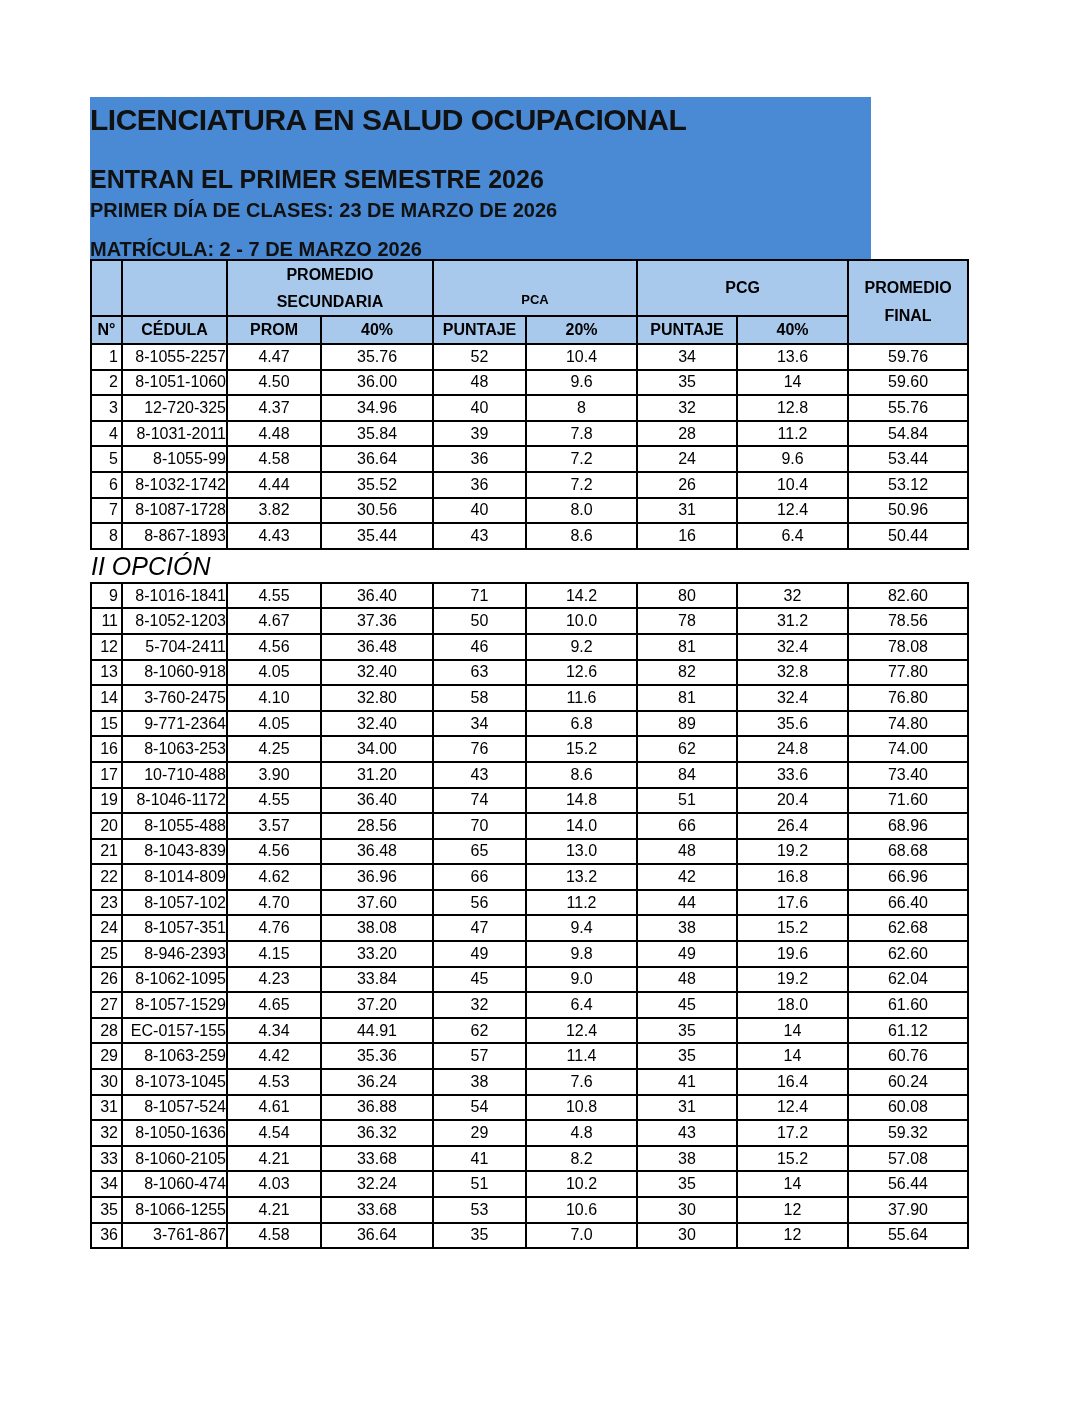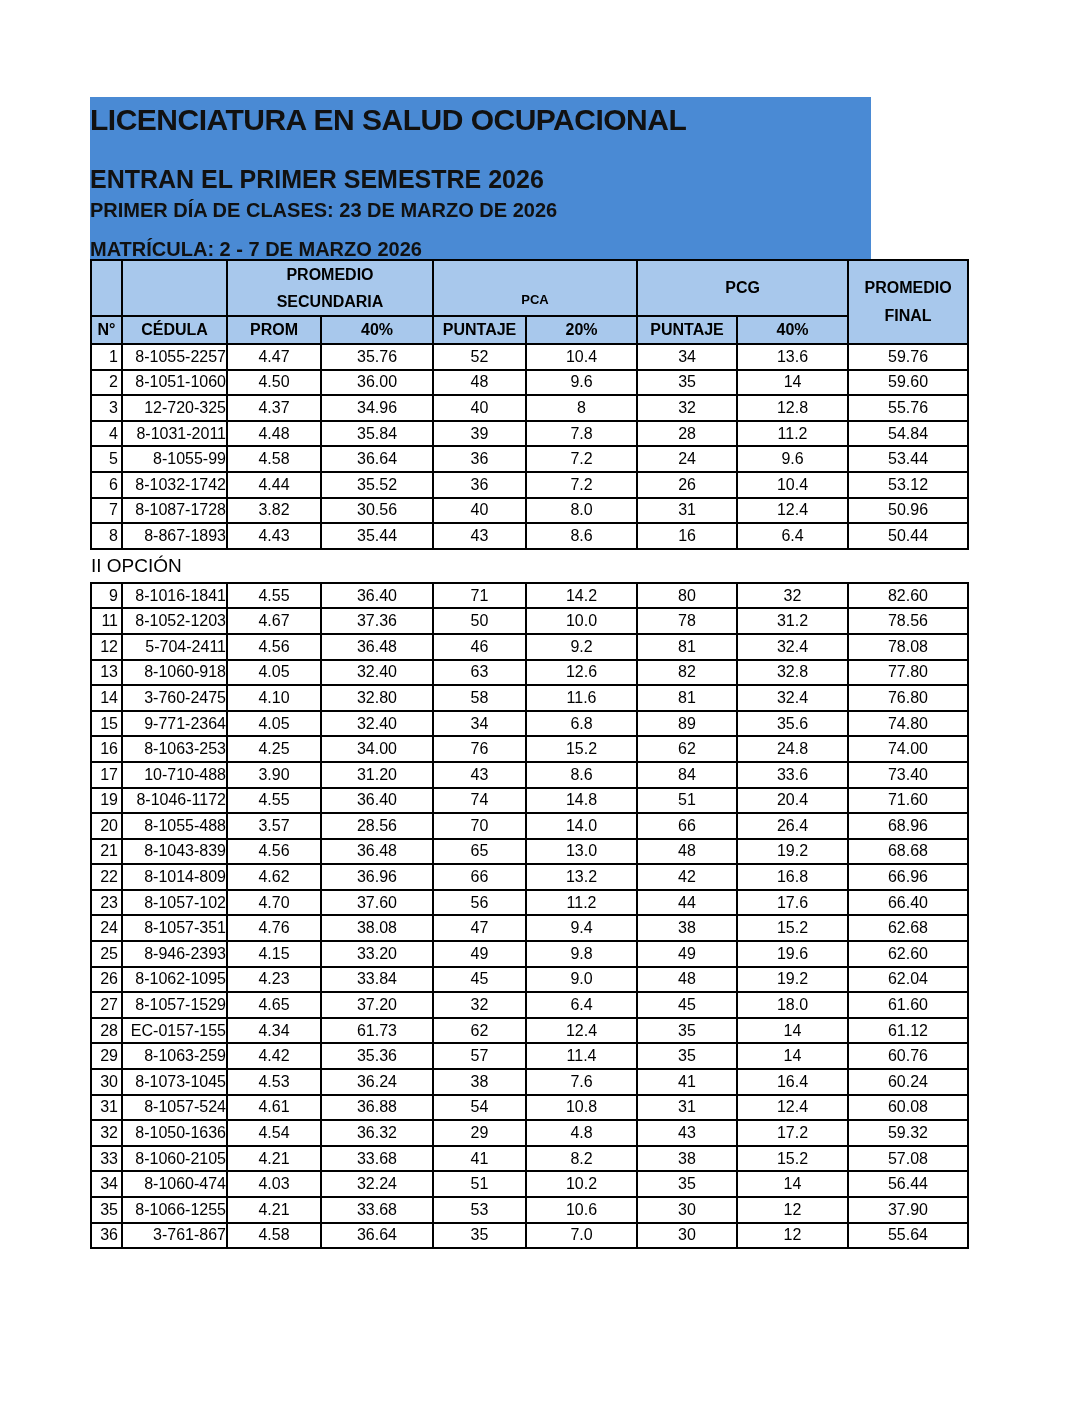--- a/index.html
+++ b/index.html
@@ -10,21 +10,21 @@
   .banner .t2 { position:absolute; left:0; right:0; top:51px; font-size:25px;margin-top:17px; }
   .banner .t3 { position:absolute; left:0; right:0; top:102px; font-size:20px; }
   .banner .t4 { position:absolute; left:0; right:6px; top:133px; font-size:20px;margin-top:8px; }
   table { border-collapse:collapse; table-layout:fixed; }
   td, th { border:2px solid #000; padding:0; font-size:16px; text-align:center; white-space:nowrap; overflow:hidden; }
   th { background:#a8c8ec; font-weight:bold; font-size:16px; }
   .hdr th { height:26px; }
   td { height:23.6px; }
   td.n { text-align:right; padding-right:3px; }
   td.ced { text-align:right; padding-left:2px; }
-  .section-label { font-size:19px; height:32px; line-height:32px; padding-left:1px; }
+  .section-label { font-size:25px; height:32px; line-height:32px; padding-left:1px;font-style:italic; }
   col.c0{width:31px} col.c1{width:105px} col.c2{width:94px} col.c3{width:112px}
   col.c4{width:93px} col.c5{width:111px} col.c6{width:100px} col.c7{width:111px} col.c8{width:120px}
 </style>
 </head>
 <body>
 
 <div class="sheet">
   <div class="banner">
     <div class="t1">LICENCIATURA EN SALUD OCUPACIONAL</div>
     <div class="t2">ENTRAN EL PRIMER SEMESTRE 2026</div>
@@ -362,21 +362,21 @@
           <td>32</td>
           <td>6.4</td>
           <td>45</td>
           <td>18.0</td>
           <td>61.60</td>
         </tr>
         <tr>
           <td class="n">28</td>
           <td class="ced">EC-0157-155</td>
           <td>4.34</td>
-          <td>61.73</td>
+          <td>44.91</td>
           <td>62</td>
           <td>12.4</td>
           <td>35</td>
           <td>14</td>
           <td>61.12</td>
         </tr>
         <tr>
           <td class="n">29</td>
           <td class="ced">8-1063-259</td>
           <td>4.42</td>

